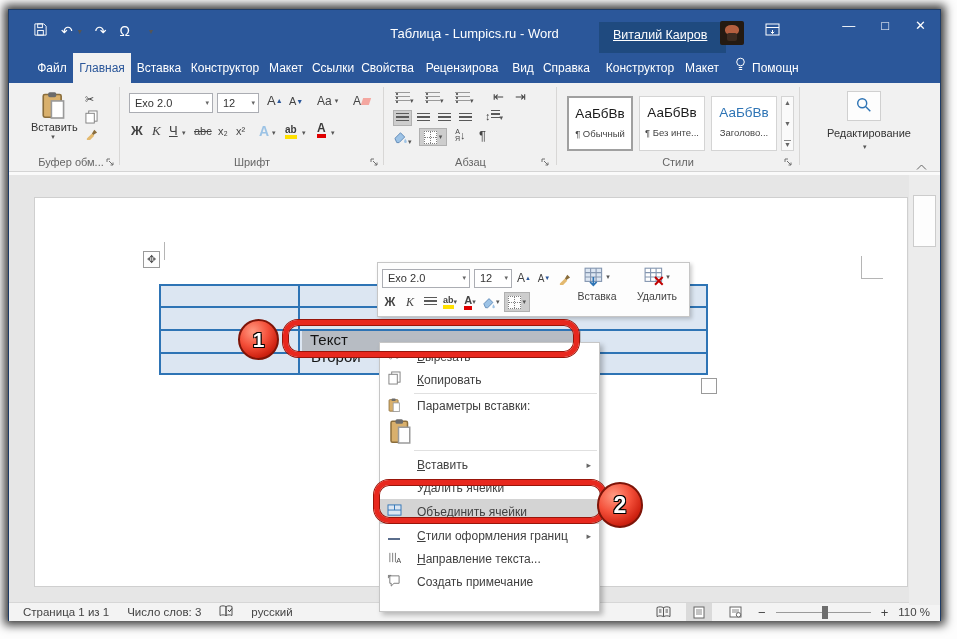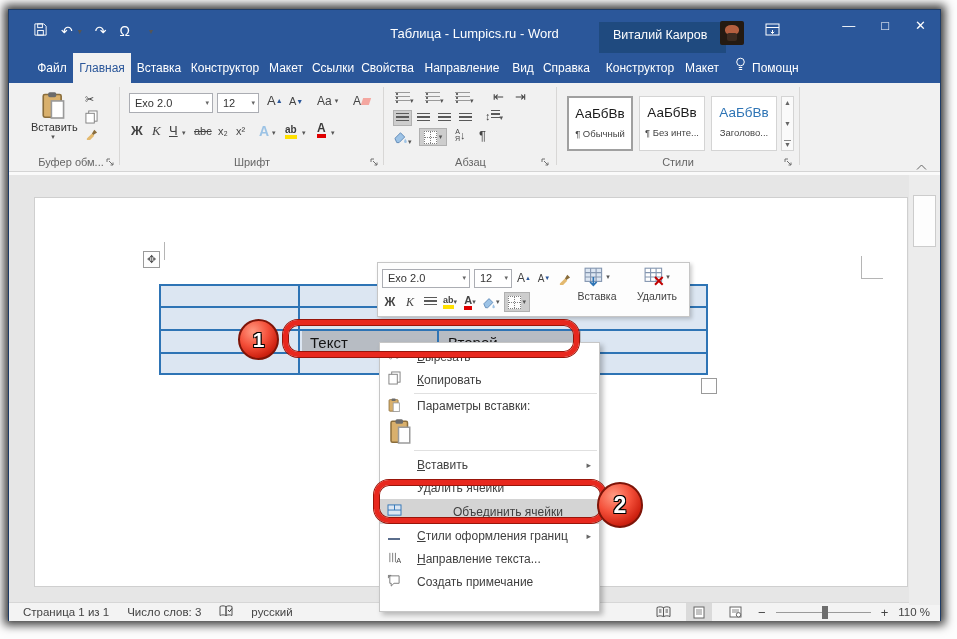--- a/index.html
+++ b/index.html
@@ -7,21 +7,21 @@
   #canvas { position:relative; width:957px; height:639px; background:#fdfdfd; }
   #window { position:absolute; left:8px; top:9px; width:933px; height:612px; background:#f1f1f1;
             border:1px solid #1e3c66; box-shadow:0 0 9px 4px rgba(0,0,0,0.78); }
 
   
   .titlebar { position:absolute; left:0; top:0; width:100%; height:43px; background:#2b579a; color:#fff; }
   .qat { position:absolute; left:24px; top:12px; display:flex; align-items:center; gap:13px; font-size:14px; }
   .qat .dd { font-size:8px; margin-left:-8px; }
   .title { position:absolute; left:0; right:0; top:16px; text-align:center; font-size:13px; color:#fff; }
   .ctxhdr { position:absolute; left:590px; top:12px; width:127px; height:61px; background:#1f4a7f; }
-  .username { position:absolute; left:604px; top:18px; font-size:12.5px; }
+  .username { position:absolute; left:604px; top:18px; font-size:12.5px;text-decoration:underline; }
   .avatar { position:absolute; left:711px; top:11px; width:24px; height:24px; background:#241a12; border-radius:2px; overflow:hidden; }
   .avatar i { position:absolute; left:5px; top:4px; width:14px; height:10px; background:#b55f3f; border-radius:45%; }
   .avatar b { position:absolute; left:7px; top:12px; width:10px; height:8px; background:#3d2b20; border-radius:2px; }
   .winbtns { position:absolute; right:6px; top:8px; display:flex; gap:26px; font-size:13px; align-items:center; }
   .ribopt { position:absolute; right:160px; top:12px; }
 
   
   .tabrow { position:absolute; left:0; top:43px; width:100%; height:30px; background:#2b579a; }
   .tab { position:absolute; top:0; height:30px; line-height:30px; text-align:center; color:#fff; font-size:12px; }
   .tab.active { background:#f1f1f1; color:#2b579a; }
@@ -57,41 +57,41 @@
   
   .docarea { position:absolute; left:0; top:162px; width:931px; height:430px; background:#e6e6e6; border-top:3px solid #fafafa; z-index:5; }
   .page { position:absolute; left:25px; top:22px; width:874px; height:390px; background:#fff; border:1px solid #cfcfcf; }
   .mark { position:absolute; background:#b5b5b5; }
   .vtrack { position:absolute; left:900px; top:0; width:31px; height:430px; background:#ececec; }
   .vthumb { position:absolute; left:904px; top:20px; width:23px; height:52px; background:#fdfdfd; border:1px solid #cccccc; }
 
   .tbl { position:absolute; left:150px; top:109px; width:549px; height:91px; background:#dce6f2; border:2px solid #2e74b5; }
   .tbl .hline { position:absolute; left:0; right:0; height:2px; background:#2e74b5; }
   .tbl .vline { position:absolute; top:0; bottom:0; width:2px; background:#2e74b5; }
-  .sel { position:absolute; left:141px; top:45px; width:279px; height:23px; background:#b7bcc3; display:flex; align-items:center; font-size:15px; color:#141414; }
+  .sel { position:absolute; left:141px; top:45px; width:279px; height:23px; background:#b7bcc3; display:flex; font-size:15px; color:#141414;flex-direction:column; }
   .sel .c1 { padding-left:8px; width:135px; }
   .sel .cdiv { width:2px; height:100%; background:#2e74b5; }
   .sel .c2 { padding-left:9px; }
   .movehandle { position:absolute; left:134px; top:76px; width:17px; height:17px; background:#fdfdfd; border:1px solid #9a9a9a; color:#555; font-size:11px; line-height:15px; text-align:center; }
   .sizehandle { position:absolute; left:692px; top:203px; width:16px; height:16px; background:#fff; border:1px solid #9a9a9a; }
 
   
   .minitb { position:absolute; left:368px; top:87px; width:313px; height:55px; background:#fdfdfd; border:1px solid #c6c6c6; box-shadow:2px 2px 4px rgba(0,0,0,0.2); z-index:20; padding:3px 4px; }
   .minitb .row { display:flex; align-items:center; gap:4px; height:24px; }
   .mtbtn { display:flex; align-items:center; justify-content:center; min-width:16px; height:20px; color:#444; }
   .mtblock { position:absolute; right:6px; top:4px; display:flex; gap:8px; }
   .mtcol { display:flex; flex-direction:column; align-items:center; width:52px; }
   .mtcol .lbl { font-size:10.5px; color:#444; margin-top:3px; }
 
   
   .cmenu { position:absolute; left:370px; top:167px; width:221px; height:270px; background:#fff; border:1px solid #c6c6c6; box-shadow:3px 3px 5px rgba(0,0,0,0.25); z-index:30; font-size:12px; color:#404040; padding-top:2px; }
   .mi { position:relative; display:flex; align-items:center; height:23px; padding-left:37px; white-space:nowrap; }
   .mi .ic { position:absolute; left:5px; width:18px; text-align:center; }
   .mi .arrow { position:absolute; right:8px; font-size:9px; color:#666; }
-  .mi.hl { background:#d4d4d4;justify-content:center; }
+  .mi.hl { background:#d4d4d4; }
   .mi.key:first-letter, .keyu:first-letter { text-decoration:underline; }
   .msep { height:1px; background:#e0e0e0; margin:2px 2px 2px 34px; }
   .pasteblock { height:32px; padding-left:8px; display:flex; align-items:center; }
 
   
   .redrect { position:absolute; border:5px solid #e8281e; border-radius:15px; box-shadow:0 0 0 1px #99150a, inset 0 0 0 1px #99150a; z-index:40; }
   .callout { position:absolute; border-radius:50%; border:2px solid #7e1408; z-index:45;
      background:radial-gradient(circle at 35% 28%, #ff9a82, #f4503a 42%, #d02312 72%, #8f0e04);
      color:#fff; font-weight:bold; display:flex; align-items:center; justify-content:center;
      text-shadow:-1px -1px 0 #000, 1px -1px 0 #000, -1px 1px 0 #000, 1px 1px 0 #000; }
@@ -143,21 +143,21 @@
   </div>
 
   <div class="tabrow">
     <div class="tab" style="left:24px;width:38px">Файл</div>
     <div class="tab active" style="left:64px;width:58px">Главная</div>
     <div class="tab" style="left:124px;width:52px">Вставка</div>
     <div class="tab" style="left:178px;width:76px">Конструктор</div>
     <div class="tab" style="left:256px;width:42px">Макет</div>
     <div class="tab" style="left:300px;width:48px">Ссылки</div>
     <div class="tab" style="left:350px;width:57px">Свойства</div>
-    <div class="tab" style="left:409px;width:88px">Направление</div>
+    <div class="tab" style="left:409px;width:88px">Рецензирова</div>
     <div class="tab" style="left:499px;width:30px">Вид</div>
     <div class="tab" style="left:531px;width:53px">Справка</div>
     <div class="tab ctx" style="left:594px;width:74px">Конструктор</div>
     <div class="tab ctx" style="left:670px;width:46px">Макет</div>
     <div class="tabbtn" style="left:726px">
       <span><svg width="11" height="15" viewBox="0 0 11 15" fill="none" stroke="#fff">
               <circle cx="5.5" cy="5" r="3.8"></circle>
               <path d="M3.8 10.5h3.4M3.8 12.5h3.4"></path>
             </svg></span>
       <span>Помощн</span>
@@ -297,20 +297,30 @@
         <span>▲</span>
         <span>▼</span>
         <span style="border-top:1px solid #888">▼</span>
       </div>
       <div class="rlabel">Стили</div>
       <div class="dlg"><svg width="9" height="9" viewBox="0 0 9 9" stroke="#707070" fill="none">
               <path d="M1 1h3M1 1v3M3 3l4 4M7 4.5V7H4.5"></path>
             </svg></div>
     </div>
 
+    <div style="position:absolute;left:792px;top:0;width:136px;height:100%">
+      <div style="position:absolute;left:46px;top:8px;width:34px;height:30px;border:1px solid #d0d0d0;background:#fdfdfd;display:flex;align-items:center;justify-content:center">
+        <span><svg width="18" height="18" viewBox="0 0 20 20" fill="none" stroke="#2e74b5" stroke-width="1.6">
+                <circle cx="8" cy="8" r="5"></circle>
+                <path d="M12 12l5 5"></path>
+              </svg></span>
+      </div>
+      <div style="position:absolute;left:0;top:44px;width:100%;text-align:center;font-size:11px;color:#333">Редактирование</div>
+      <div class="dd" style="position:absolute;left:62px;top:60px">▾</div>
+    </div>
 
     <div style="position:absolute;left:907px;top:78px"><svg width="11" height="7" viewBox="0 0 11 7" fill="none" stroke="#666">
             <path d="M1 5.5L5.5 1 10 5.5"></path>
           </svg></div>
   </div>
 
   <div class="docarea">
     <div class="page"></div>
     <div class="vtrack"></div>
     <div class="vthumb"></div>

